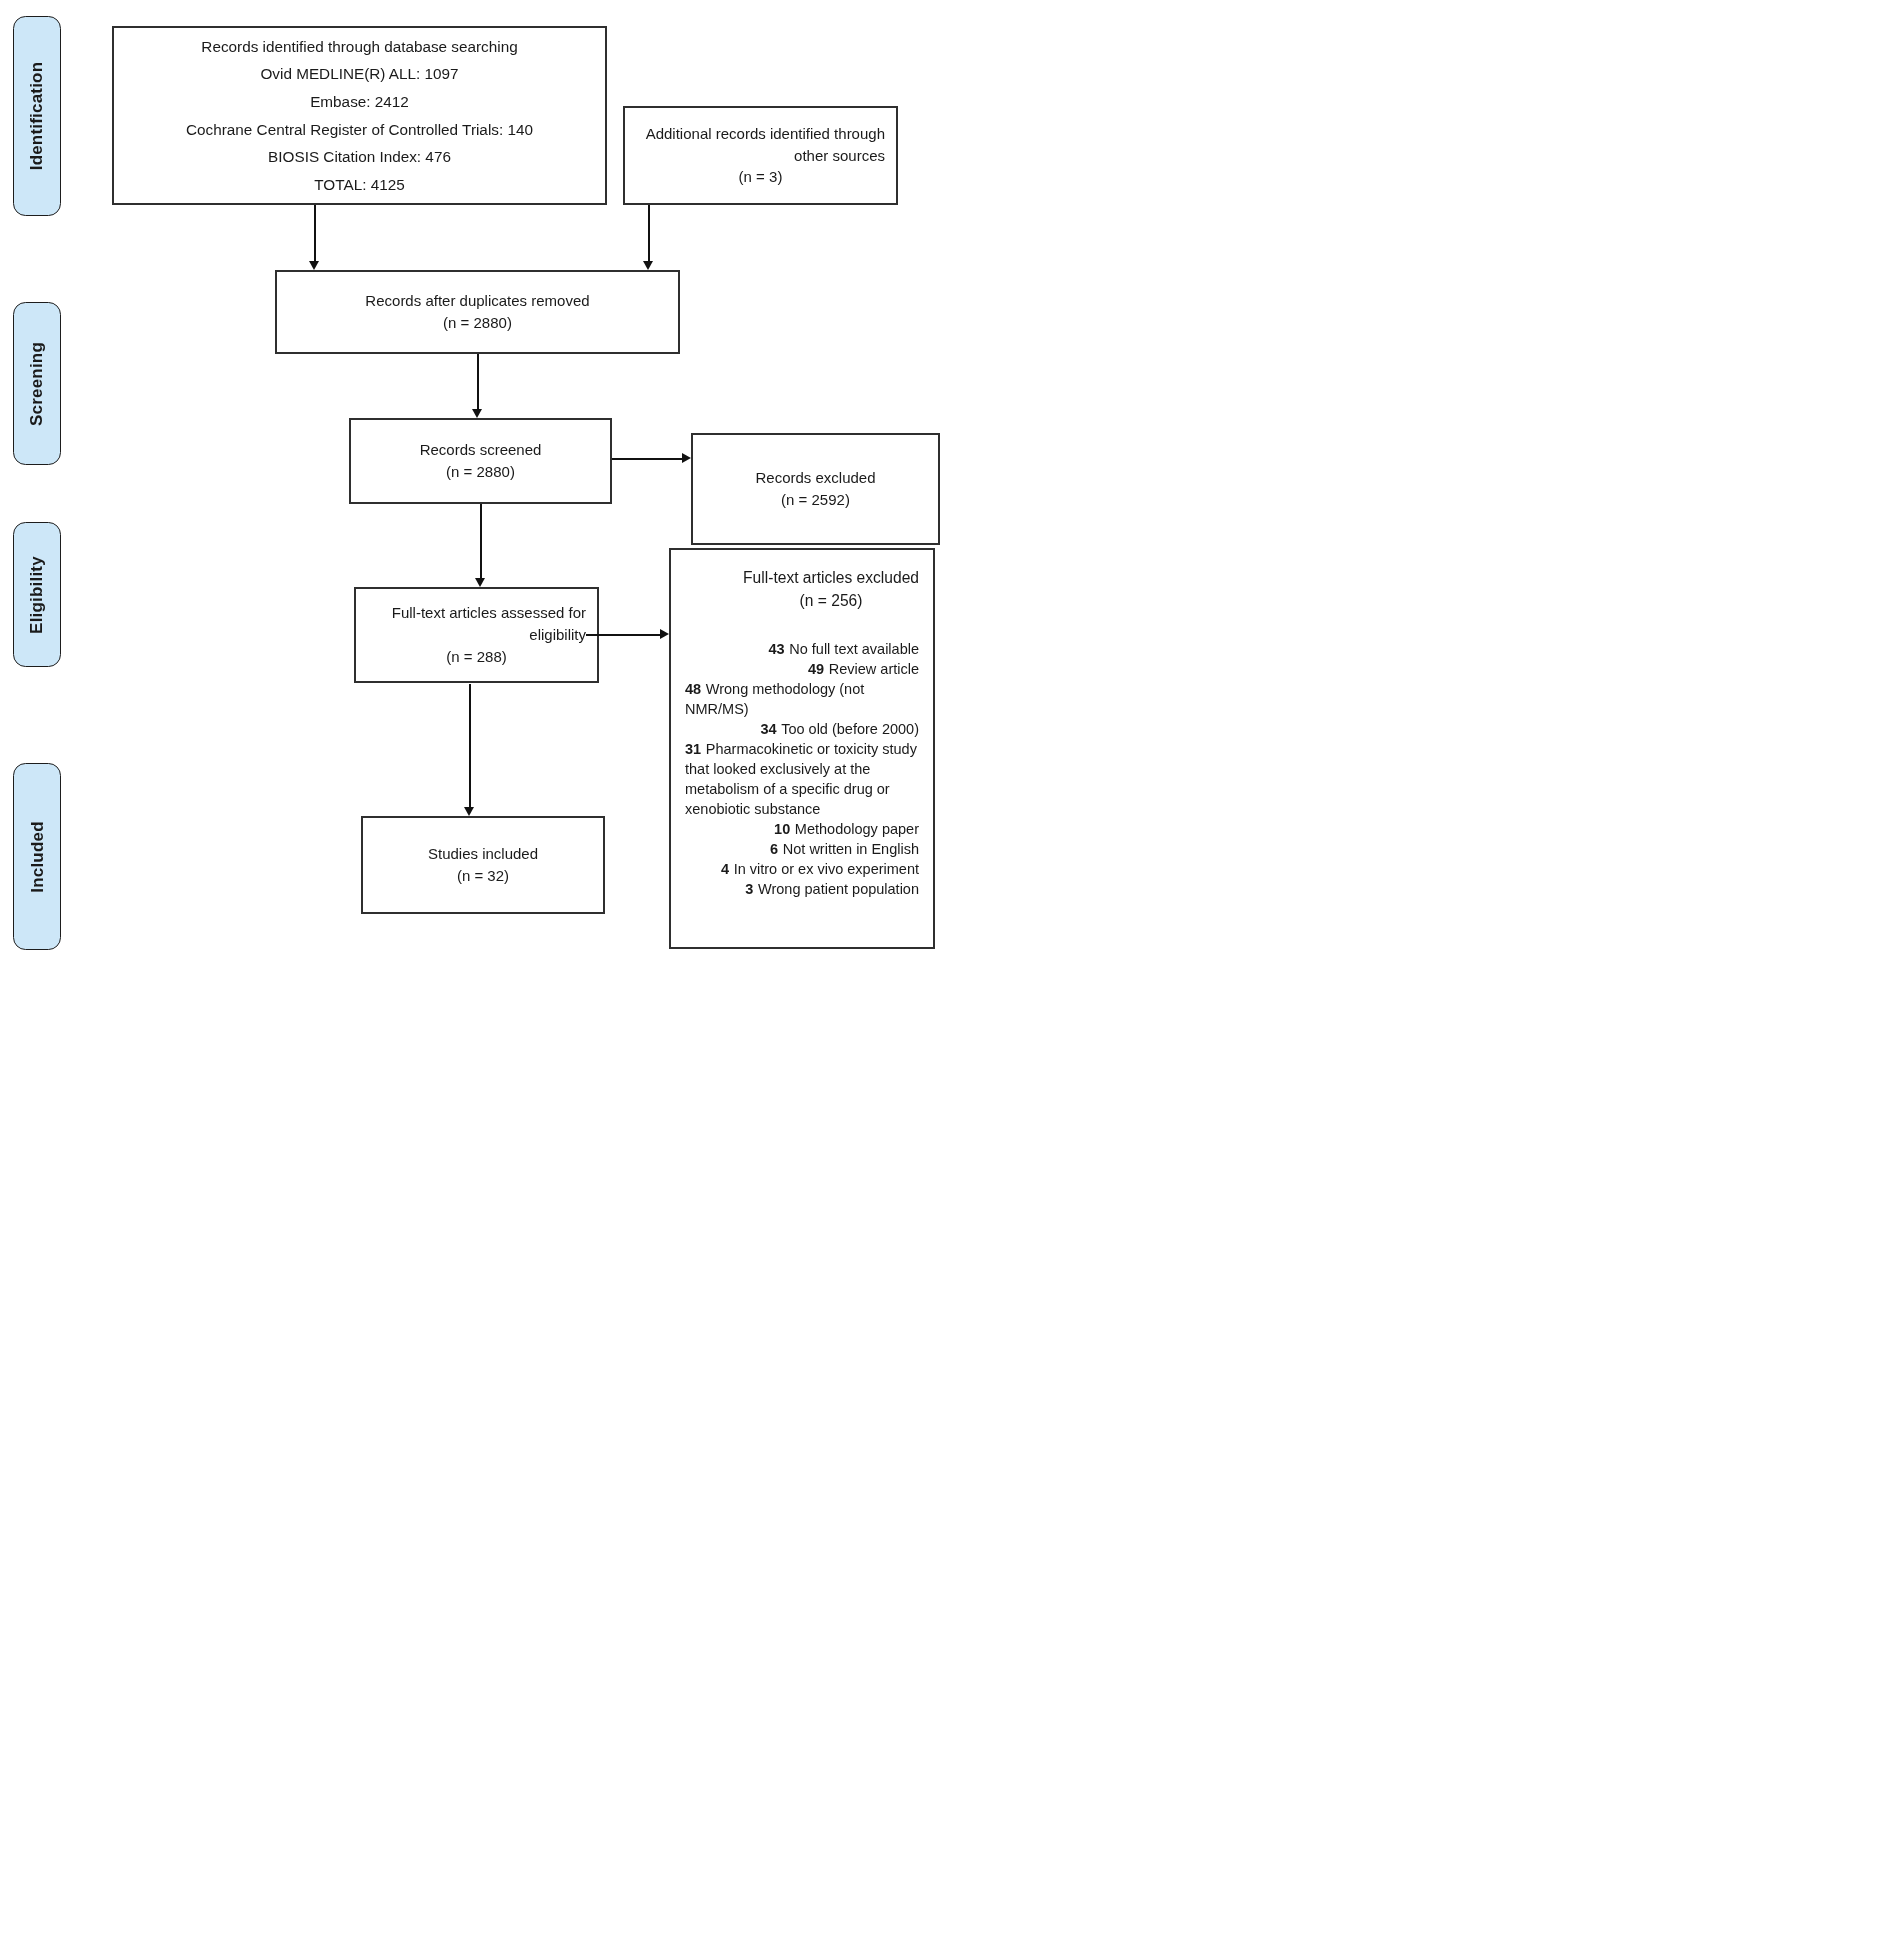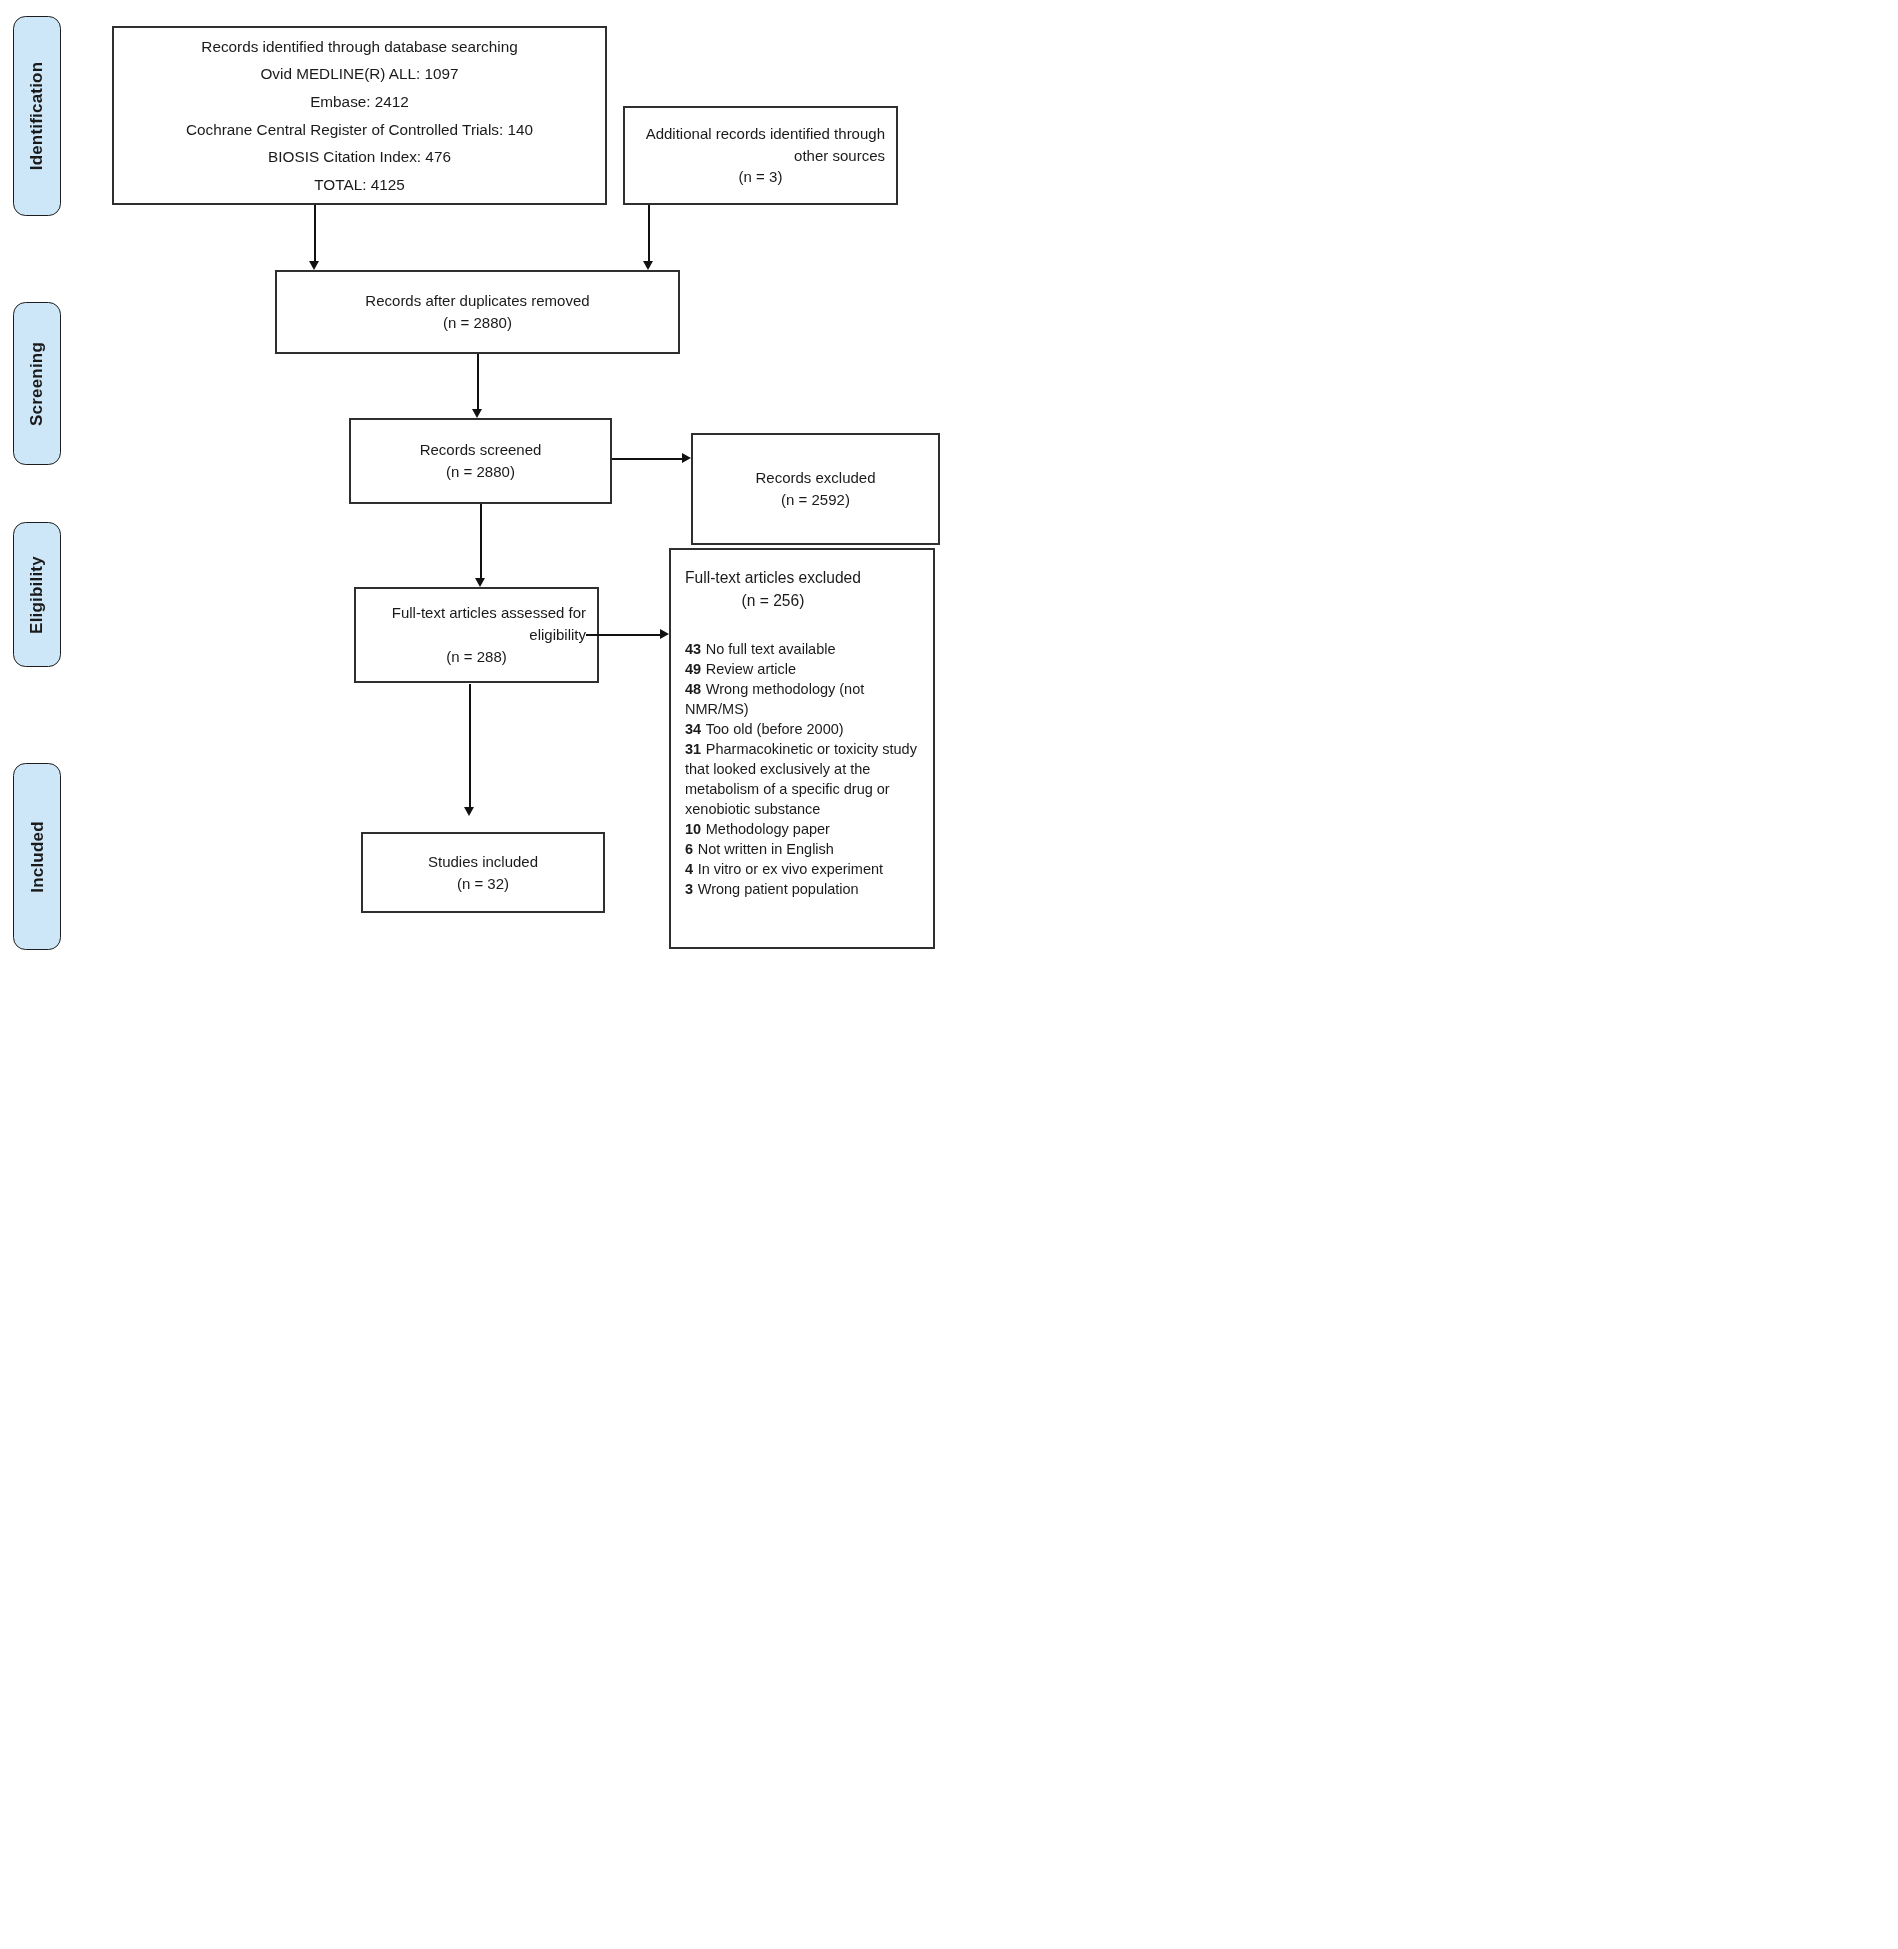--- a/index.html
+++ b/index.html
@@ -48,21 +48,21 @@
     text-align: right;
     font-size: 15px;
     line-height: 1.45;
     padding: 4.7px 11px;
   }
   .fbox .big-line { line-height: 1.8; font-size: 15.3px; }
   
   .fbox.listbox {
     justify-content: flex-start;
     text-align: left;
-    align-items: flex-start;
+    align-items: flex-end;
     padding: 17px 14px 9.4px 14px;
   }
   .listbox .listbox-head {
     text-align: center;
     font-size: 15.6px;
     line-height: 1.45;
     margin-bottom: 26.6px;
   }
   .reason {
     font-size: 14.5px;
@@ -160,21 +160,21 @@
     <div class="reason"><b>49</b><span>Review article</span></div>
     <div class="reason"><b>48</b><span>Wrong methodology (not NMR/MS)</span></div>
     <div class="reason"><b>34</b><span>Too old (before 2000)</span></div>
     <div class="reason"><b>31</b><span>Pharmacokinetic or toxicity study that looked exclusively at the metabolism of a specific drug or xenobiotic substance</span></div>
     <div class="reason"><b>10</b><span>Methodology paper</span></div>
     <div class="reason"><b>6</b><span>Not written in English</span></div>
     <div class="reason"><b>4</b><span>In vitro or ex vivo experiment</span></div>
     <div class="reason"><b>3</b><span>Wrong patient population</span></div>
   </div>
 
-  <div class="fbox" style="left:361px;top:816px;width:244px;height:81px;margin-top:16px;">
+  <div class="fbox" style="left:361px;top:816px;width:244px;height:98px;">
     <div>Studies included</div>
     <div>(n = 32)</div>
   </div>
 
   <div class="arrow-v" style="left:314px;top:205px;height:56px;"></div>
   <div class="arrow-v" style="left:648px;top:205px;height:56px;"></div>
   <div class="arrow-v" style="left:477px;top:354px;height:55px;"></div>
   <div class="arrow-h" style="left:612px;top:458px;width:70px;"></div>
   <div class="arrow-v" style="left:480px;top:504px;height:74px;"></div>
   <div class="arrow-h" style="left:586px;top:634px;width:74px;"></div>

